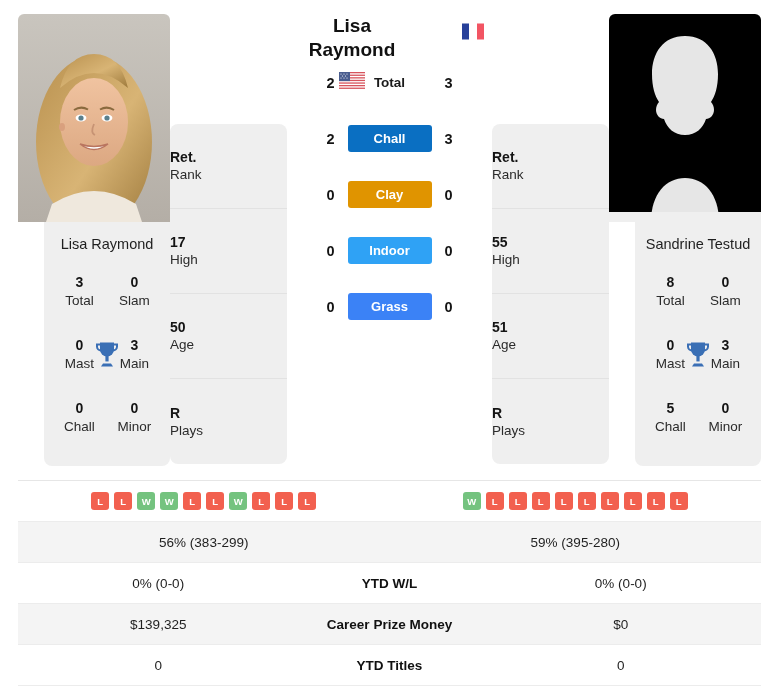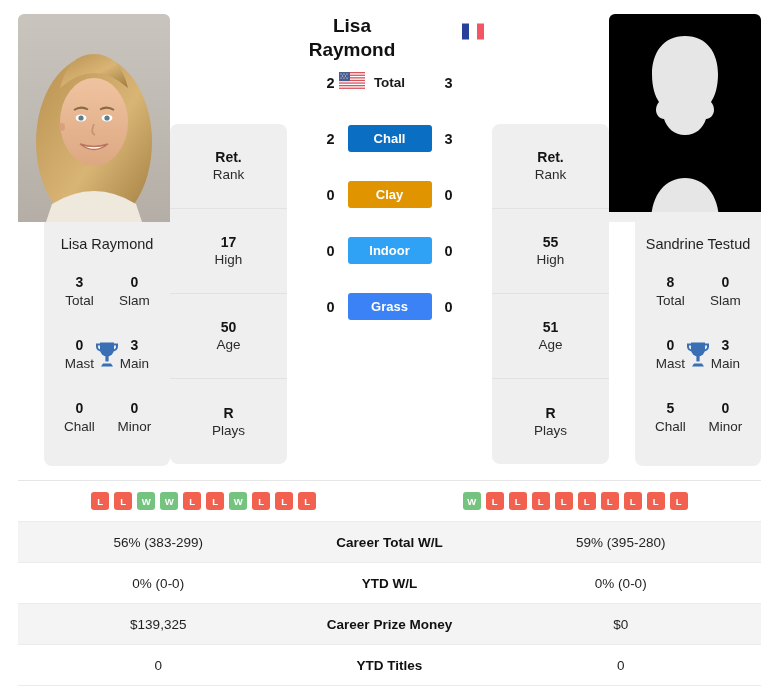--- a/index.html
+++ b/index.html
@@ -67,21 +67,21 @@
     background: #efefef;
     border-radius: 8px;
     margin-top: 110px;
     overflow: hidden;
   }
   .stat-card.right { margin-left: 0; }
   .srow {
     height: 85px;
     display: flex;
     flex-direction: column;
-    align-items: center;
+    align-items: flex-start;
     justify-content: center;
     line-height: 1.3;
     border-bottom: 1px solid #e2e2e2;
   }
   .srow:last-child { border-bottom: none; }
   .srow .num { font-size: 14px; font-weight: bold; color: #141414; }
   .srow .lbl { font-size: 13.5px; color: #2b2b2b; }
 
   
   .center-col {
@@ -456,21 +456,20 @@
         <div class="fbadge l">L</div>
         <div class="fbadge l">L</div>
         <div class="fbadge l">L</div>
         <div class="fbadge l">L</div>
         <div class="fbadge l">L</div>
       </div>
   </div>
 
   <div class="trow alt">
     <div class="side">56% (383-299)</div>
-    <div class="mid">Career Total W/L</div>
     <div class="side">59% (395-280)</div>
   </div>
 
   <div class="trow">
     <div class="side">0% (0-0)</div>
     <div class="mid">YTD W/L</div>
     <div class="side">0% (0-0)</div>
   </div>
 
   <div class="trow alt">

